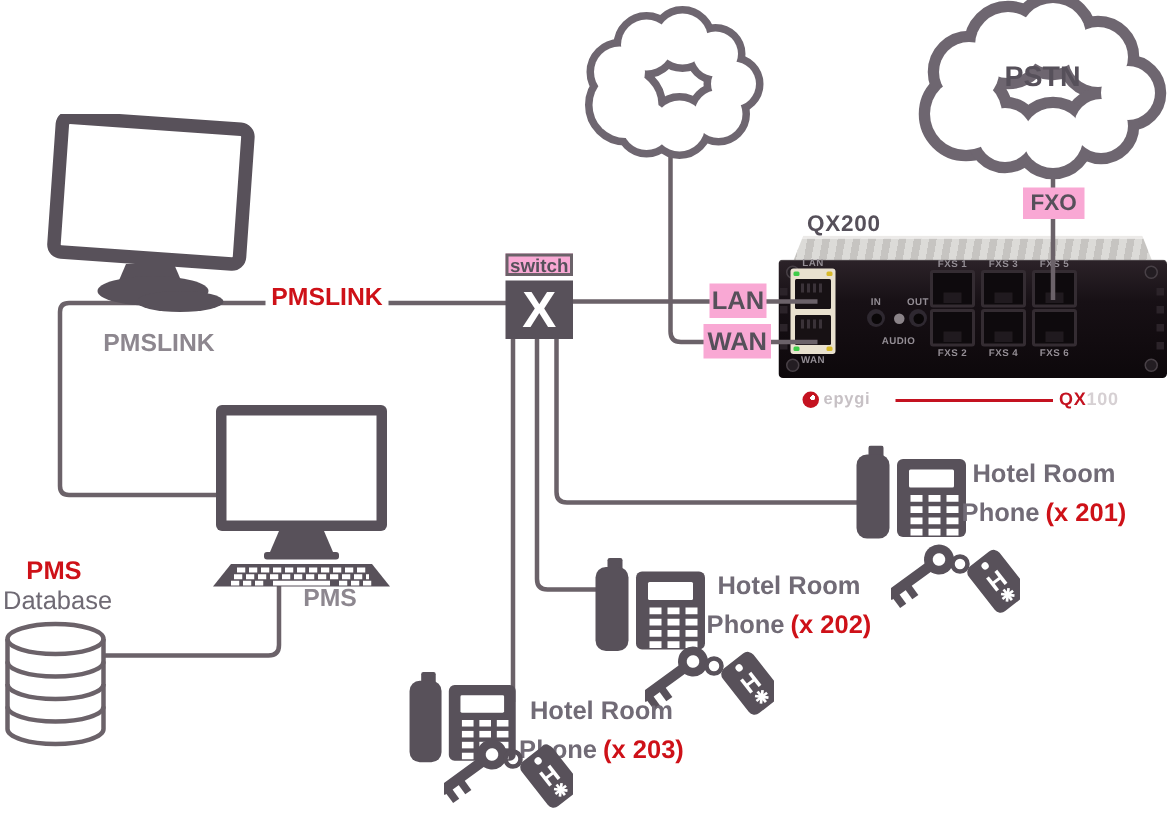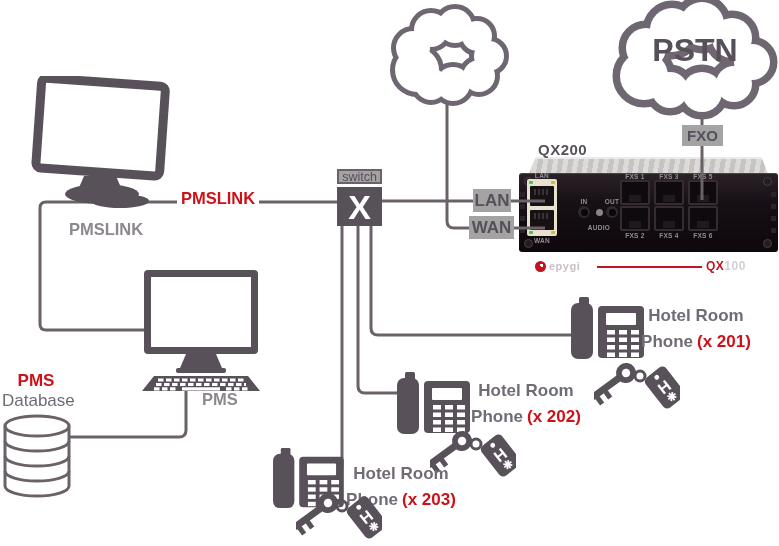--- a/index.html
+++ b/index.html
@@ -9,35 +9,35 @@
     --head:#56505A;
     --cap:#8D878F;
     --ptxt:#716B76;
     --gtxt:#6F6A74;
     --red:#CE1118;
   }
   html,body{margin:0;padding:0;background:#fff;}
   #canvas{position:relative;width:779px;height:546px;background:#fff;overflow:hidden;
           font-family:"Liberation Sans",sans-serif;}
   .abs{position:absolute;}
-  .tag{background:#a3a3a3;display:flex;align-items:center;justify-content:center;
+  .tag{background:#f9a8d4;display:flex;align-items:center;justify-content:center;
        font-weight:bold;color:var(--head);}
   .cloud-text{color:var(--head);text-align:center;font-weight:600;line-height:1.25;}
   .cap{color:var(--cap);font-weight:bold;text-align:center;}
   .phone-text{color:var(--ptxt);font-weight:600;font-size:17px;line-height:26px;text-align:center;}
   .phone-text .red{color:var(--red);font-weight:bold;margin-left:4px;}
   .iface{background:#fff;text-align:center;font-size:16.5px;line-height:21px;}
   .iface .l1{color:var(--red);font-weight:bold;}
   .iface .l2{color:var(--gtxt);}
   .dbl{position:absolute;text-align:center;font-size:17px;line-height:20px;}
   .dbl .l1{color:var(--red);font-weight:bold;}
   .dbl .l2{color:var(--gtxt);}
 
   
-  .sw-label{border:2px solid var(--line);font-size:12.5px;font-weight:400;}
+  .sw-label{border:2px solid var(--line);font-size:12.5px;font-weight:700;}
   .sw-box{background:var(--icon);color:#fff;display:flex;align-items:center;justify-content:center;
           font-weight:bold;font-size:34px;line-height:1;}
 
   
   .device{left:519px;top:157px;width:259px;height:106px;}
   .dev-top{position:absolute;left:4px;top:0;width:251px;height:30px;
            background:repeating-linear-gradient(100deg,#dcdbd8 0 5px,#c6c4c1 5px 10px);
            clip-path:polygon(5% 0,95% 0,100% 100%,0 100%);border-top:2px solid #eceae8;}
   .dev-front{position:absolute;left:0;top:16px;width:259px;height:78px;border-radius:3px;
              background:linear-gradient(180deg,#2b2228 0%,#171015 35%,#0d080b 100%);
@@ -238,21 +238,21 @@
         <circle cx="36" cy="48" r="20"></circle>
         <circle cx="62" cy="30" r="22"></circle>
       <circle cx="92" cy="24" r="22"></circle>
         <circle cx="122" cy="38" r="20"></circle>
         <circle cx="142" cy="62" r="18"></circle>
       <circle cx="124" cy="84" r="18"></circle>
         <circle cx="92" cy="92" r="20"></circle>
         <circle cx="60" cy="90" r="18"></circle>
     </g>
   </svg>
-  <div class="abs cloud-text" style="left:640px;top:30px;width:110px;font-size:32px;z-index:7">PSTN</div>
+  <div class="abs cloud-text" style="left:640px;top:40px;width:110px;font-size:19px;z-index:7">PSTN</div>
 
   <div class="abs tag" style="left:682px;top:125px;width:41px;height:21px;font-size:15px;z-index:6">FXO</div>
   <div class="abs tag" style="left:473px;top:189px;width:38px;height:23px;font-size:17px;z-index:6">LAN</div>
   <div class="abs tag" style="left:469px;top:216px;width:45px;height:23px;font-size:17px;z-index:6">WAN</div>
 
   <div class="abs" style="left:538px;top:141px;font-size:15px;font-weight:bold;color:var(--head);letter-spacing:.5px;z-index:6">QX200</div>
 
   <svg class="abs" style="left:140px;top:268px;z-index:6" width="125" height="125" viewBox="0 0 125 125">
     <rect x="4" y="2" width="114" height="84" rx="4" fill="#58515A"></rect>
     <rect x="11" y="9" width="100" height="70" fill="#fff"></rect>

